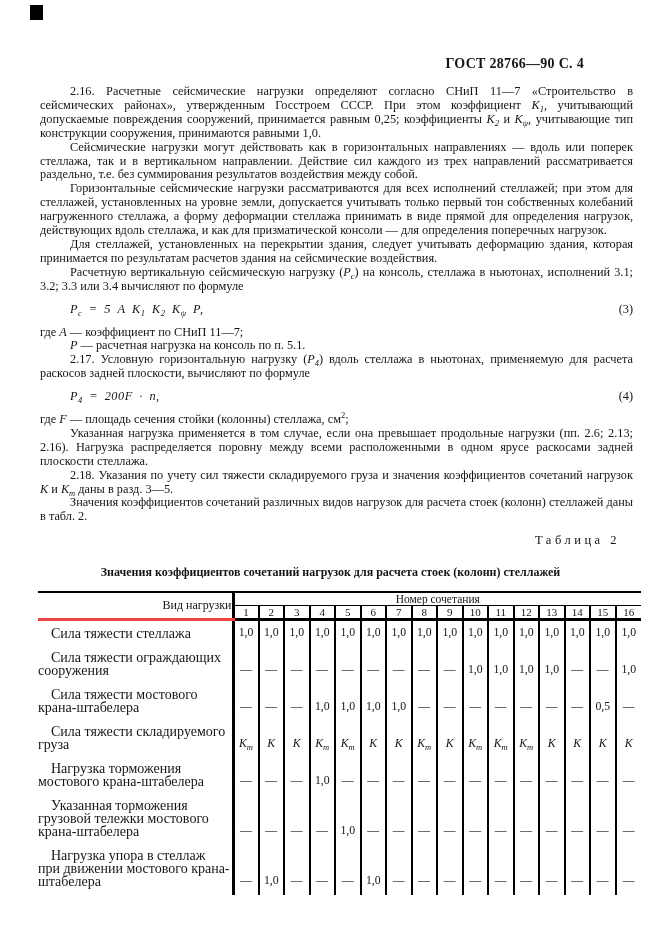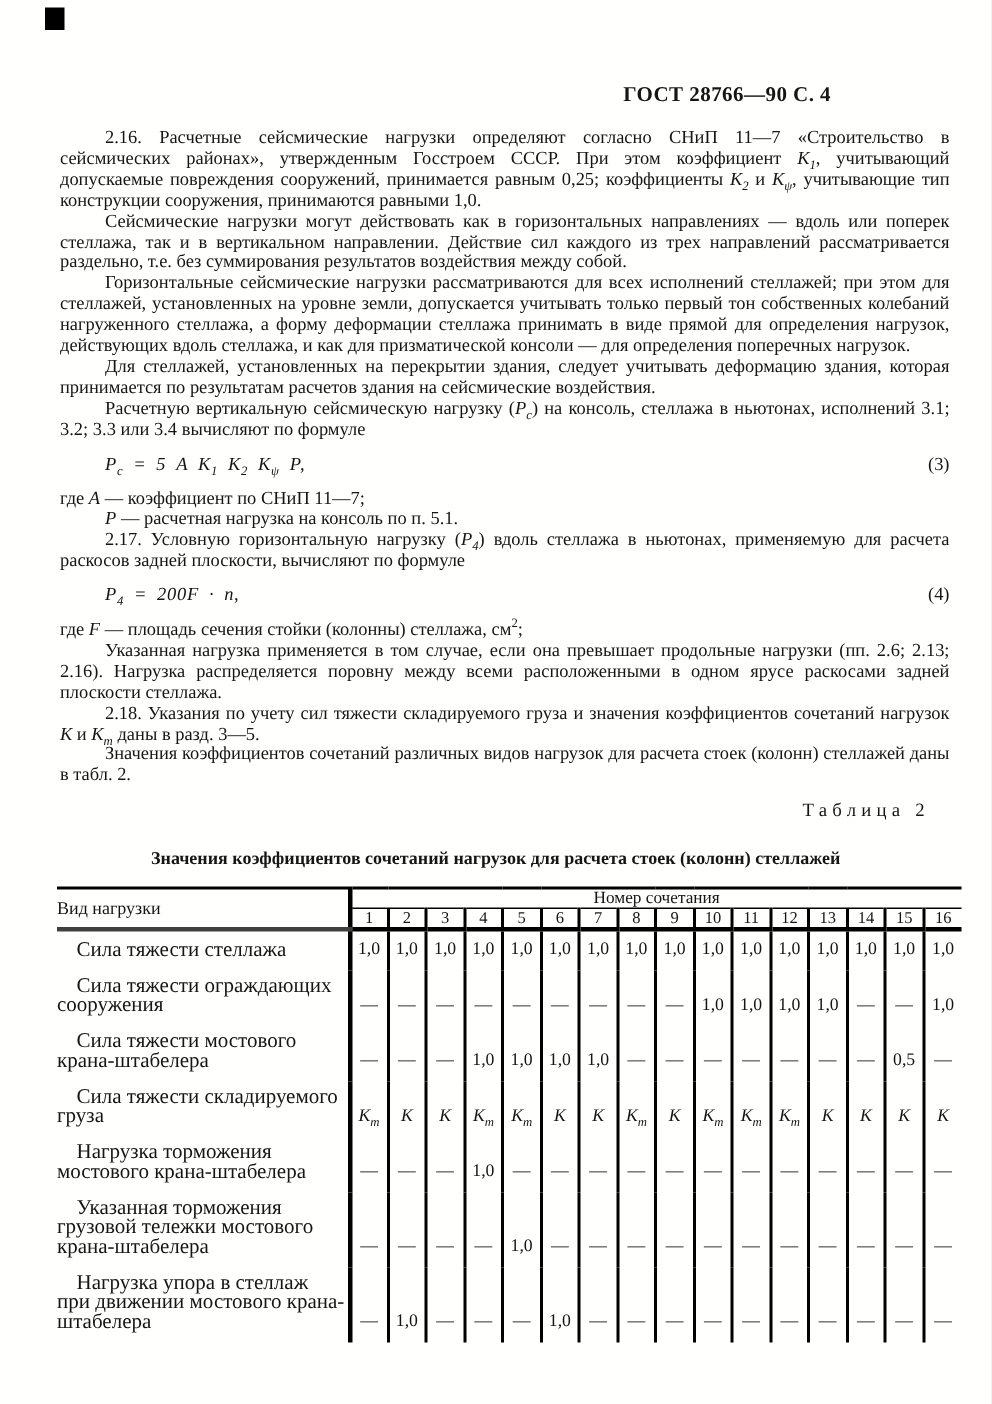--- a/index.html
+++ b/index.html
@@ -1,36 +1,36 @@
 <!DOCTYPE html>
 <html><head>
 <meta charset="utf-8">
 <style>
   html,body{margin:0;padding:0;background:#e8e8e8;}
   .page{position:relative;width:661px;height:936px;background:#fffffe;overflow:hidden;
         font-family:"Liberation Serif","DejaVu Serif",serif;color:#151515;margin:0 auto;}
   .scan-mark{position:absolute;left:30px;top:5px;width:13px;height:15px;background:#000;}
-  .gost-header{margin-top:56px;padding-right:107px;text-align:right;
+  .gost-header{margin-top:56px;padding-right:77px;text-align:right;
                font-weight:bold;font-size:14px;letter-spacing:.3px;}
   .doc{margin:13px 28px 0 40px;font-size:12.3px;line-height:13.9px;text-align:justify;font-family:Liberation Serif, serif;}
   .doc p{margin:0;text-indent:30px;}
   .doc p.where{text-indent:0;}
   .doc p.where2{text-indent:30px;}
   .formula{position:relative;margin:9px 0;text-align:left;}
   .formula .expr{font-style:italic;letter-spacing:.5px;word-spacing:3px;padding-left:30px;}
   .formula .fnum{position:absolute;right:0;top:0;font-style:normal;}
   sub{font-size:8.5px;line-height:0;}
   sup{font-size:8.5px;line-height:0;}
   .tbl-label{margin:9px 41px 0 0;text-align:right;font-size:12.5px;letter-spacing:3.5px;}
   .tbl-title{margin:17px 60px 12px;text-align:center;font-weight:bold;font-size:12px;line-height:14px;}
   table.coef{border-collapse:collapse;table-layout:fixed;margin-left:38px;width:603px;
              border-top:2px solid #000;font-size:12px;}
   table.coef th{font-weight:normal;padding:0;}
-  th.lbl-h{border-right:3px solid #000;border-bottom:3px solid #404040;
-           font-size:12px;text-align:left;vertical-align:middle;}
+  th.lbl-h{border-right:3px solid #000;border-bottom:3px solid #ef4444;
+           font-size:12px;text-align:right;vertical-align:middle;}
   th.grp{border-bottom:1px solid #000;border-left:3px solid #000;
          font-size:11.5px;padding:5px 0 6px;}
   th.numc{border-left:2px solid #000;border-bottom:3px solid #000;
           font-size:11px;padding:4px 0 5px;text-align:center;}
   td.vlbl{border-right:3px solid #000;text-align:left;vertical-align:bottom;
           font-size:14px;line-height:13px;padding:4px 1px 7px 0;}
   td.vlbl .lt{text-indent:13px;}
   td.val{border-left:2px solid #000;text-align:center;vertical-align:bottom;
          font-size:11.8px;padding:4px 0 7px;}
   td.val i{font-family:"Liberation Serif",serif;}

